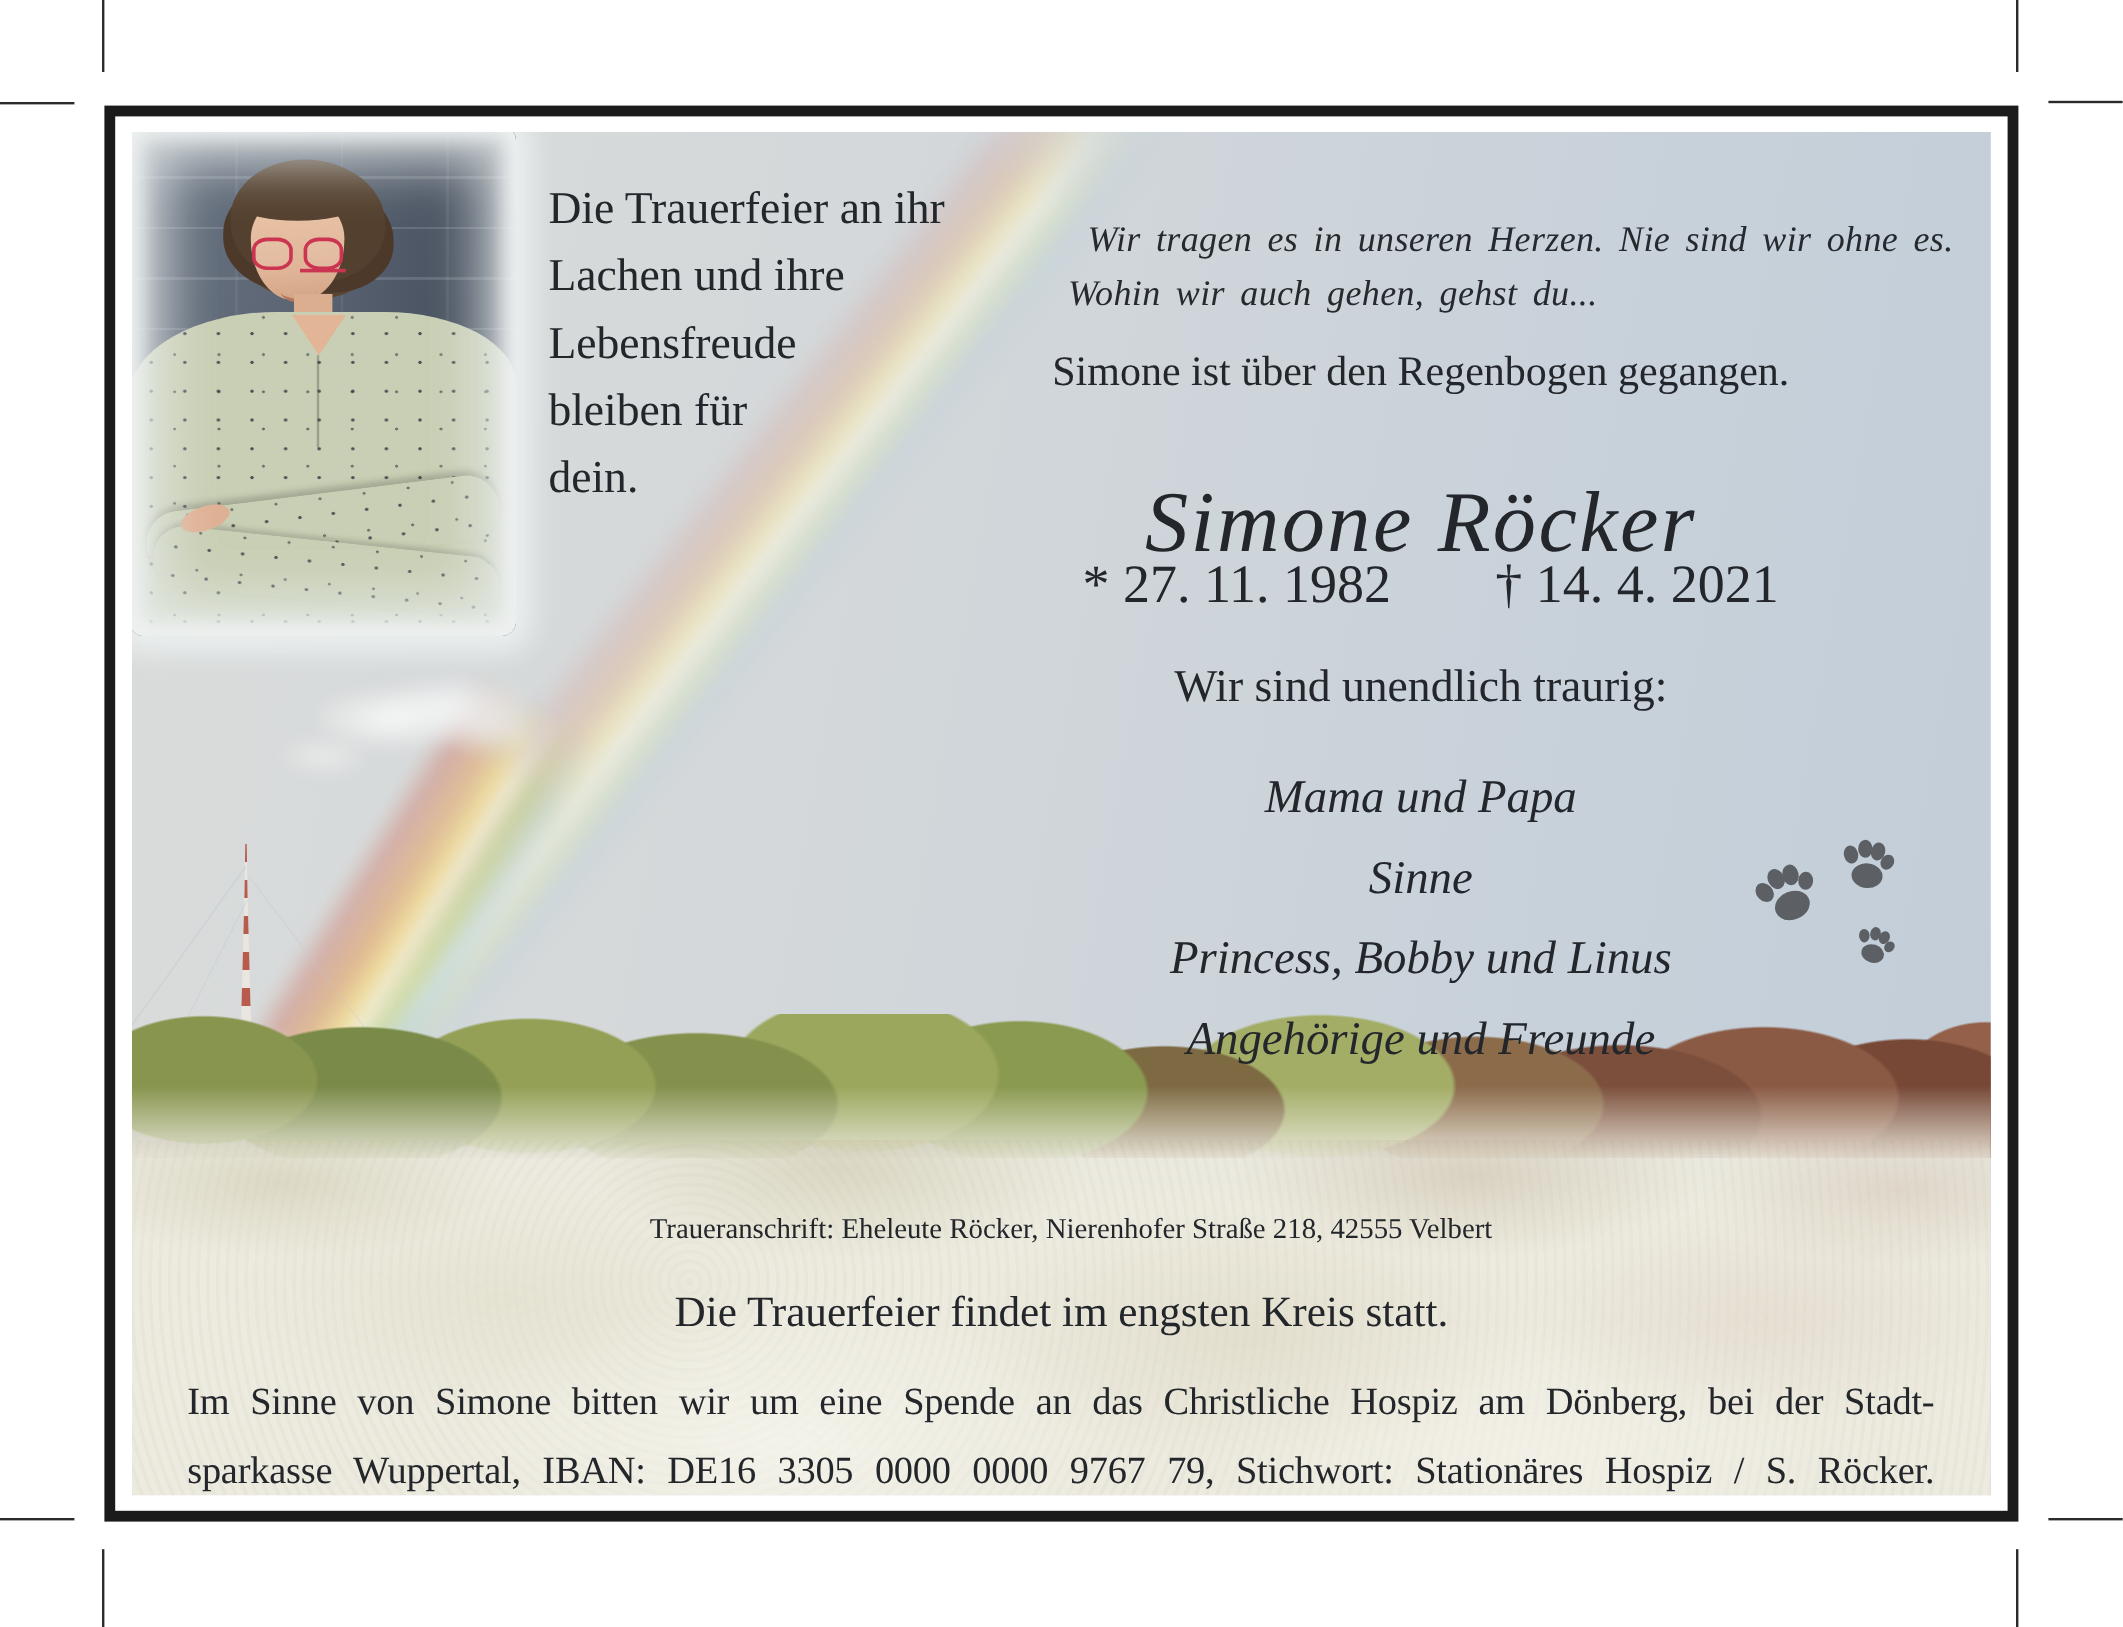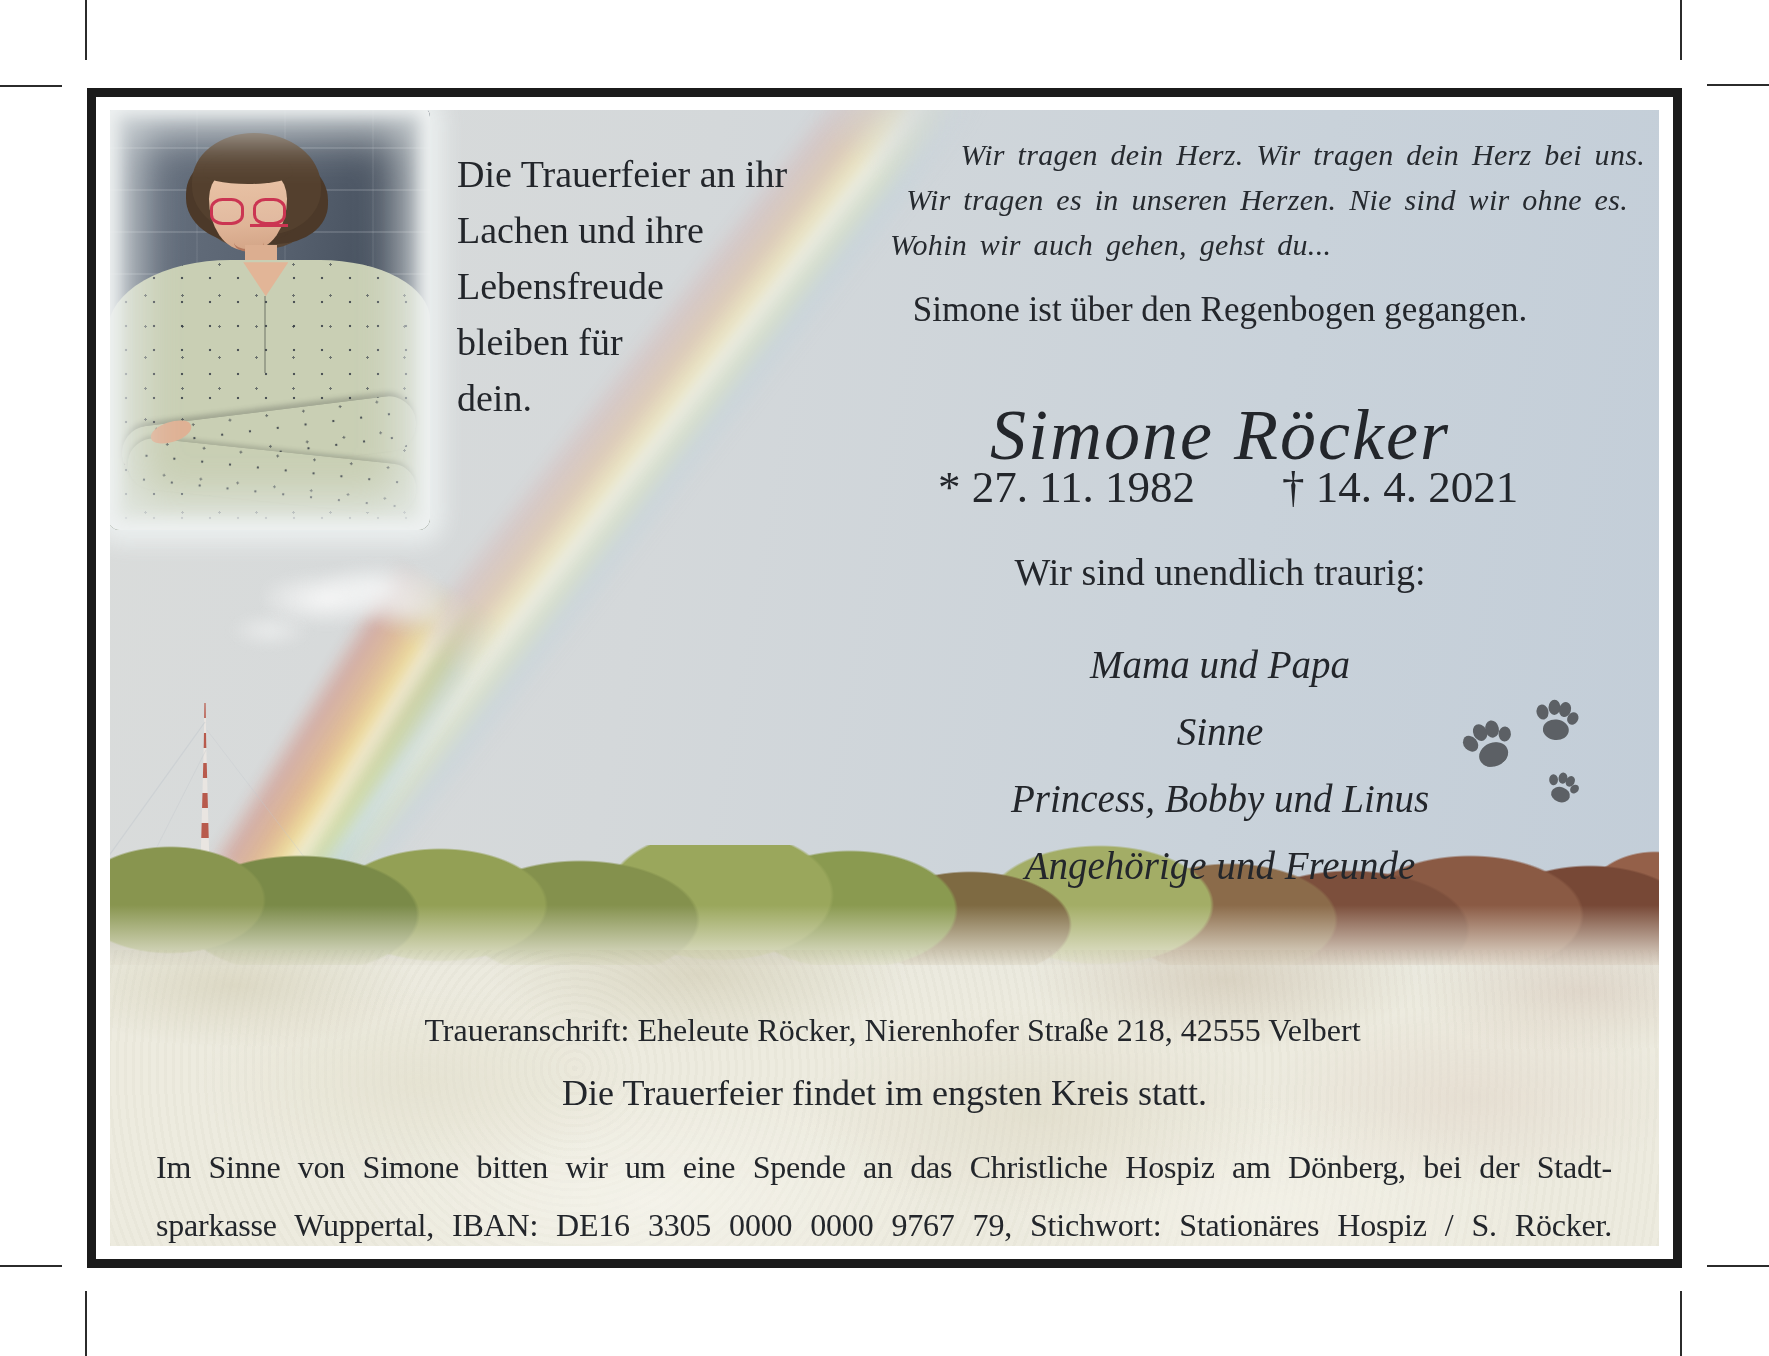--- a/index.html
+++ b/index.html
@@ -125,31 +125,31 @@
   .pw-vig{inset:0;border-radius:12px;
       box-shadow:inset 0 0 16px 10px #eef1f1,inset 0 0 44px 30px rgba(230,235,235,.82);}
 
   
   .txt{position:absolute;z-index:20;white-space:nowrap;}
   .memory{left:347px;top:36px;font-size:38px;line-height:56px;color:#23262b;}
   .poem{font-style:italic;font-size:30px;color:#262a2f;letter-spacing:.3px;word-spacing:5px;}
   .poem-1{right:14px;top:28px;}
   .poem-2{right:31px;top:73px;margin-left:10px;}
   .poem-3{left:780px;top:118px;}
-  .rcol{position:absolute;left:650px;top:0;width:920px;height:900px;z-index:20;}
+  .rcol{position:absolute;left:614px;top:0;width:920px;height:900px;z-index:20;}
   .rcol .txt{left:0;right:0;text-align:center;}
   .announcement{top:180px;font-size:35px;}
   .deceased{top:240px;font-size:72px;font-style:italic;letter-spacing:2px;margin-top:44px;}
   .date{top:351px;font-size:45px;text-align:left !important;right:auto !important;}
   .birth{left:178px !important;}
   .death{left:522px !important;}
   .mourn-intro{top:440px;font-size:38px;}
   .mourner{font-style:italic;font-size:39px;margin-top:28px;}
   .mn-0{top:504px;} .mn-1{top:571px;} .mn-2{top:638px;} .mn-3{top:705px;}
-  .address{left:16px;right:0;top:902px;text-align:center;font-size:32px;z-index:20;}
+  .address{left:16px;right:0;top:902px;text-align:center;font-size:24px;z-index:20;}
   .funeral{left:0;right:0;top:962px;text-align:center;font-size:36px;z-index:20;}
   .donation{left:46px;top:1028px;width:1456px;font-size:32px;letter-spacing:-.2px;
       white-space:normal;text-align:justify;text-align-last:justify;line-height:58px;z-index:20;}
 
   
   .paw{position:absolute;z-index:18;}
   .paw svg{display:block;width:100%;height:100%;}
   .paw-1{left:1348px;top:602px;width:62px;height:62px;transform:rotate(-22deg);}
   .paw-2{left:1420px;top:582px;width:54px;height:54px;transform:rotate(6deg);}
   .paw-3{left:1433px;top:657px;width:40px;height:40px;transform:rotate(18deg);}
@@ -206,21 +206,20 @@
     </div>
 
     <div class="txt memory">
       <div>Die Trauerfeier an ihr</div>
       <div>Lachen und ihre</div>
       <div>Lebensfreude</div>
       <div>bleiben für</div>
       <div>dein.</div>
     </div>
 
-    <div class="txt poem poem-1">Wir tragen dein Herz. Wir tragen dein Herz bei uns.</div>
     <div class="txt poem poem-2">Wir tragen es in unseren Herzen. Nie sind wir ohne es.</div>
     <div class="txt poem poem-3">Wohin wir auch gehen, gehst du...</div>
 
     <div class="rcol">
       <div class="txt announcement">Simone ist über den Regenbogen gegangen.</div>
       <div class="txt deceased">Simone Röcker</div>
       <div class="txt date birth">* 27. 11. 1982</div>
       <div class="txt date death">† 14. 4. 2021</div>
       <div class="txt mourn-intro">Wir sind unendlich traurig:</div>
       <div class="txt mourner mn-0">Mama und Papa</div>

